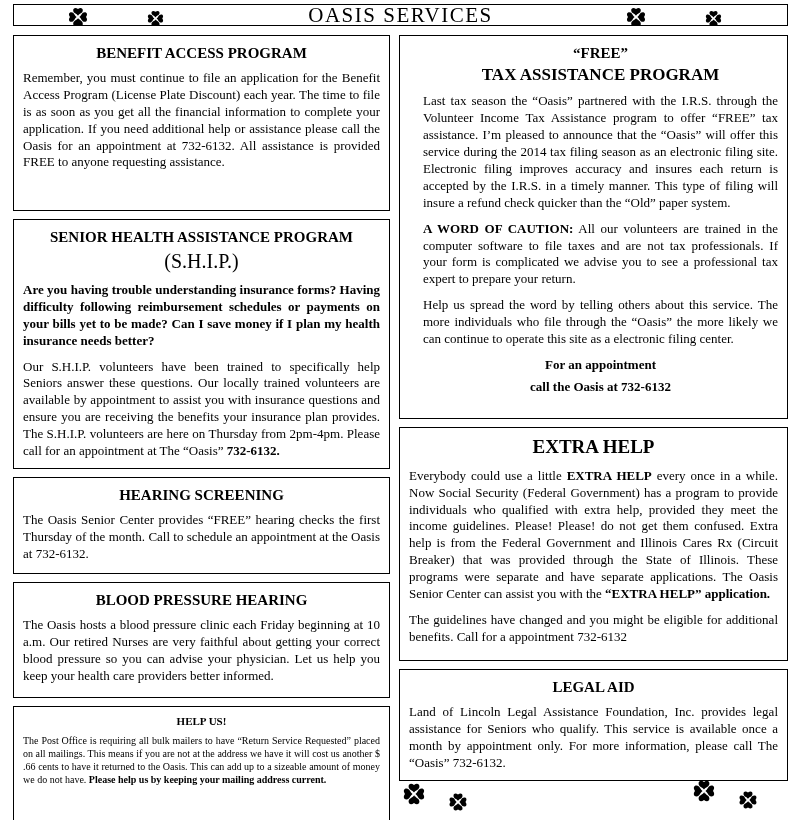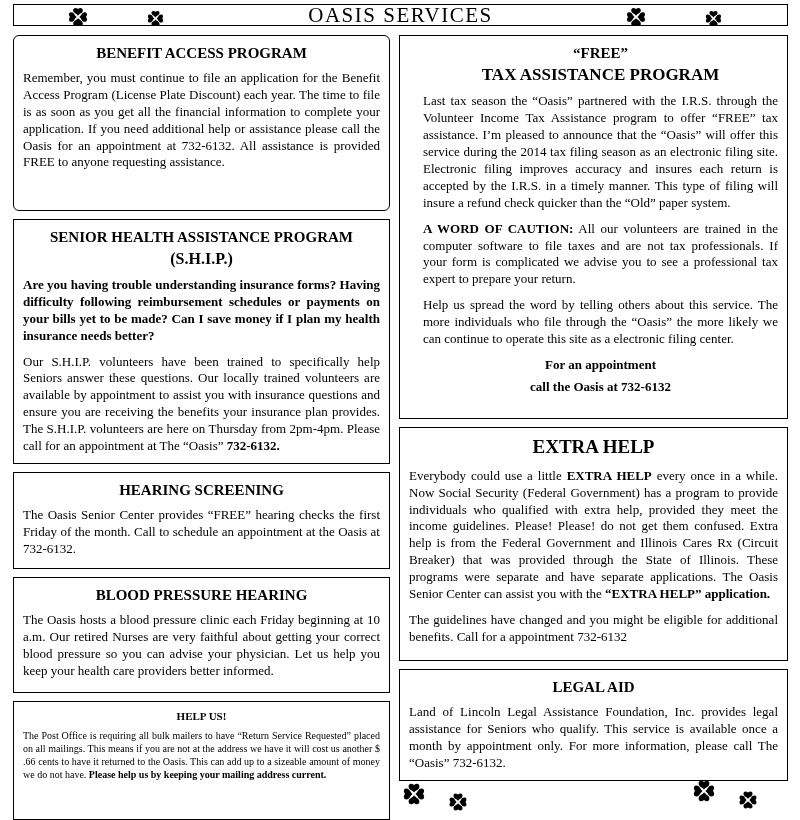--- a/index.html
+++ b/index.html
@@ -42,35 +42,35 @@
   .box-title {
     text-align:center;
     font-weight:bold;
     font-size:15px;
     margin:2px 0 8px 0;
     line-height:1.2;
   }
   .box-title.small { font-size:11px; margin-bottom:6px; }
   .box-title.big   { font-size:19px; margin-bottom:9px; }
   .box-subtitle {
-    text-align:center; font-weight:bold; font-size:16px; margin:-4px 0 9px 0;
+    text-align:center; font-weight:normal; font-size:20px; margin:-4px 0 9px 0;
   }
   .title-line2 { font-size:17px; margin-top:3px; }
   .box p {
     font-size:13px;
     line-height:1.3;
     text-align:justify;
     margin:0 0 9px 0;
   }
   .box p:last-child { margin-bottom:0; }
   .box p.smalltext { font-size:10px; }
   .bold { font-weight:bold; }
   p.center { text-align:center; font-weight:bold; margin-bottom:5px; }
   
-  .h-benefit { min-height:176px;border-radius:6px; }
+  .h-benefit { min-height:176px; }
   .h-ship    { min-height:236px; }
   .h-hearing { min-height:97px; }
   .h-blood   { min-height:116px; }
   .h-helpus  { min-height:119px; }
   .h-tax     { min-height:384px;padding-left:23px; }
   .h-extra   { min-height:234px; }
   .h-legal   { min-height:96px; }
   
   .clover { position:absolute; display:block; }
   .defs-holder { position:absolute; width:0; height:0; overflow:hidden; }
@@ -120,21 +120,21 @@
 
       <div class="box h-ship">
         <div class="box-title">SENIOR HEALTH ASSISTANCE PROGRAM</div>
         <div class="box-subtitle">(S.H.I.P.)</div>
         <p class="bold">Are you having trouble understanding insurance forms? Having difficulty following reimbursement schedules or payments on your bills yet to be made?  Can I save money if I plan my health insurance needs better?</p>
         <p><span>Our S.H.I.P. volunteers have been trained to specifically help Seniors answer these questions.  Our locally trained volunteers are available by appointment to assist you with insurance questions and ensure you are receiving the benefits your insurance plan provides. The S.H.I.P. volunteers are here on Thursday from 2pm-4pm.  Please call for an appointment at The “Oasis” </span><span class="bold">732-6132.</span></p>
       </div>
 
       <div class="box h-hearing">
         <div class="box-title">HEARING SCREENING</div>
-        <p>The Oasis Senior Center provides “FREE” hearing checks the first Friday of the month. Call to schedule an appointment at the Oasis at 732-6132.</p>
+        <p>The Oasis Senior Center provides “FREE” hearing checks the first Thursday of the month. Call to schedule an appointment at the Oasis at 732-6132.</p>
       </div>
 
       <div class="box h-blood">
         <div class="box-title">BLOOD PRESSURE HEARING</div>
         <p>The Oasis hosts a blood pressure clinic each Friday beginning at 10 a.m. Our retired Nurses are very faithful about getting your correct blood pressure so you can advise your physician. Let us help you keep your health care providers better informed.</p>
       </div>
 
       <div class="box h-helpus">
         <div class="box-title small">HELP US!</div>
         <p class="smalltext"><span>The Post Office is requiring all bulk mailers to have “Return Service Requested” placed on all mailings. This means if you are not at the address we have it will cost us another $ .66 cents to have it returned to the Oasis. This can add up to a sizeable amount of money we do not have. </span><span class="bold">Please help us by keeping your mailing address current.</span></p>

